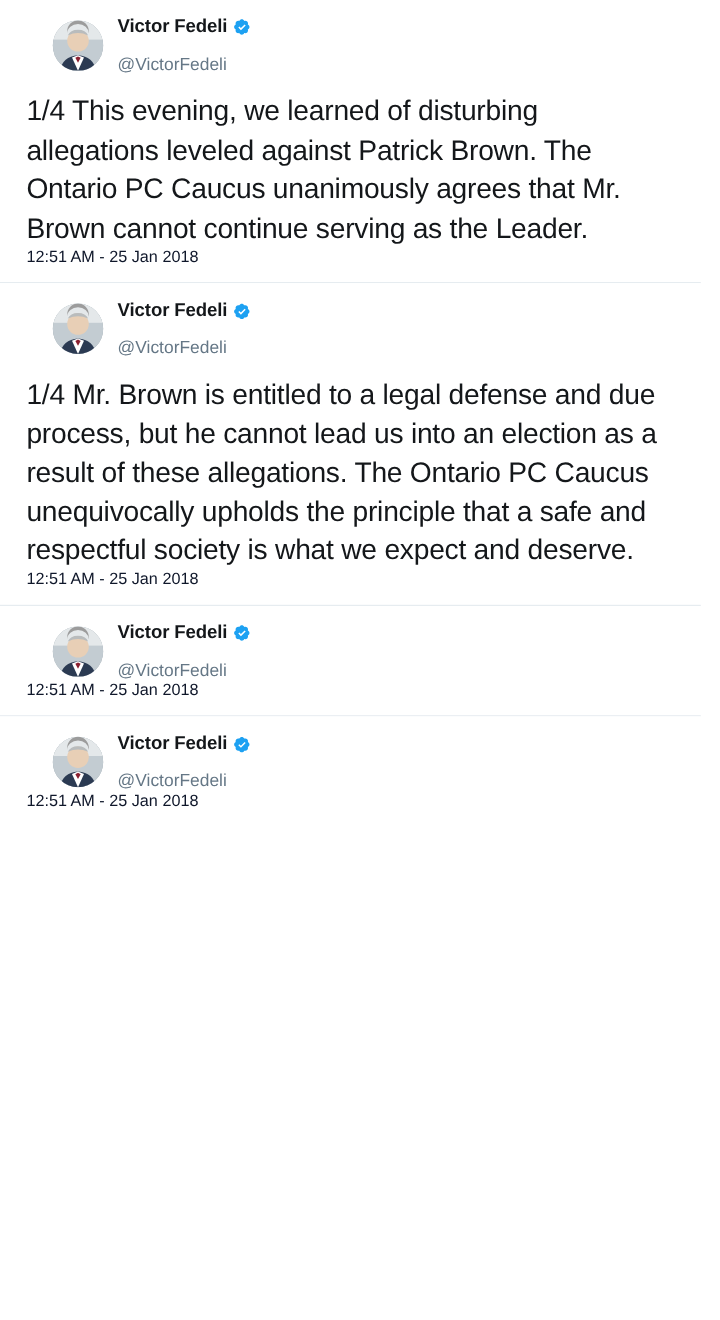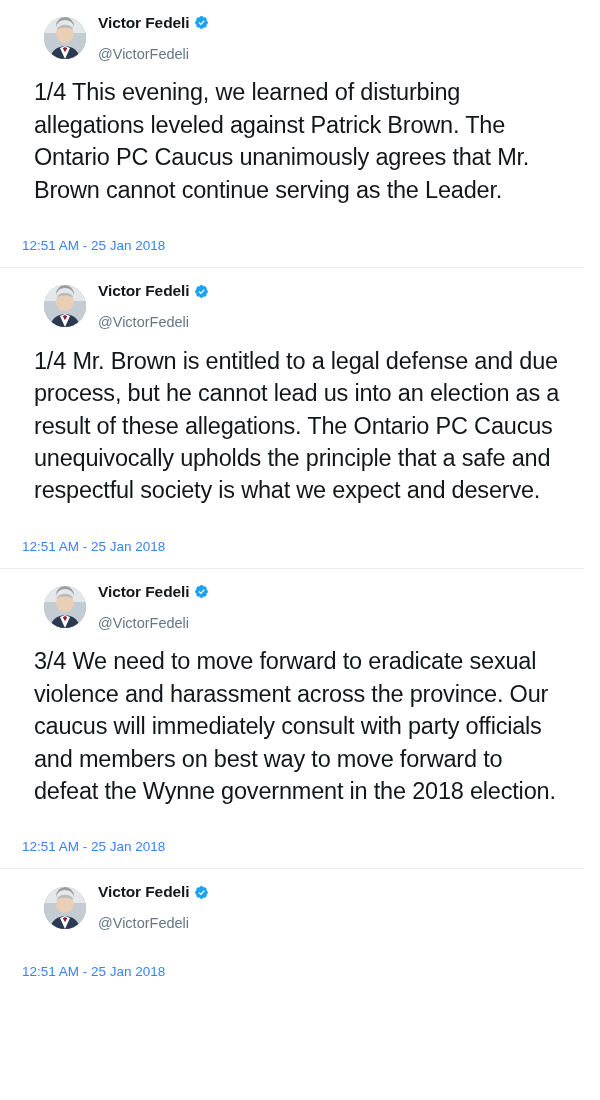--- a/index.html
+++ b/index.html
@@ -60,32 +60,32 @@
     margin-left: 5px;
     display: inline-flex;
     align-items: center;
   }
   .handle {
     font-size: 14.5px;
     color: #657786;
     margin-top: 14px;
   }
   .tweet-text {
-    margin: 14px 0 0 12px;
+    margin: 14px 0 0 0;
     font-size: 23.5px;
     line-height: 1.38;
     color: #14171a;
     letter-spacing: -0.2px;
     word-wrap: break-word;
   }
   .tweet-time {
-    margin-top: 32px;
+    margin-top: 0;
     margin-bottom: 6px;
     font-size: 13.5px;
-    color: #3b82f6;
+    color: #0f172a;
   }
 </style>
 </head>
 <body>
 
 <div class="feed">
 
   <article class="tweet">
     <header class="tweet-head">
       <div class="avatar">
@@ -168,21 +168,20 @@
           <span class="verified">
             <svg width="15" height="15" viewBox="0 0 24 24" aria-hidden="true">
               <path fill="#1da1f2" d="M22.25 12c0-1.43-.88-2.67-2.19-3.34.46-1.39.2-2.9-.81-3.91s-2.52-1.27-3.91-.81C14.67 2.63 13.43 1.75 12 1.75s-2.67.88-3.34 2.19c-1.39-.46-2.9-.2-3.91.81s-1.27 2.52-.81 3.91C2.63 9.33 1.75 10.57 1.75 12s.88 2.67 2.19 3.34c-.46 1.39-.2 2.9.81 3.91s2.52 1.27 3.91.81c.67 1.31 1.91 2.19 3.34 2.19s2.67-.88 3.34-2.19c1.39.46 2.9.2 3.91-.81s1.27-2.52.81-3.91c1.31-.67 2.19-1.91 2.19-3.34z"></path>
               <path fill="#ffffff" d="M10.83 16.3l-3.5-3.5 1.42-1.42 2.08 2.08 4.92-4.92 1.42 1.42-6.34 6.34z"></path>
             </svg>
           </span>
         </div>
         <div class="handle">@VictorFedeli</div>
       </div>
     </header>
-    <p class="tweet-text">3/4 We need to move forward to eradicate sexual violence and harassment across the province. Our caucus will immediately consult with party officials and members on best way to move forward to defeat the Wynne government in the 2018 election.</p>
     <div class="tweet-time">12:51 AM - 25 Jan 2018</div>
   </article>
 
   <article class="tweet">
     <header class="tweet-head">
       <div class="avatar">
         <svg width="42" height="42" viewBox="0 0 42 42" aria-hidden="true">
           <rect width="42" height="42" fill="#c3ccd2"></rect>
           <rect x="0" y="0" width="42" height="16" fill="#e4e8ea"></rect>
           <circle cx="21" cy="17" r="9" fill="#e8cfb6"></circle>

